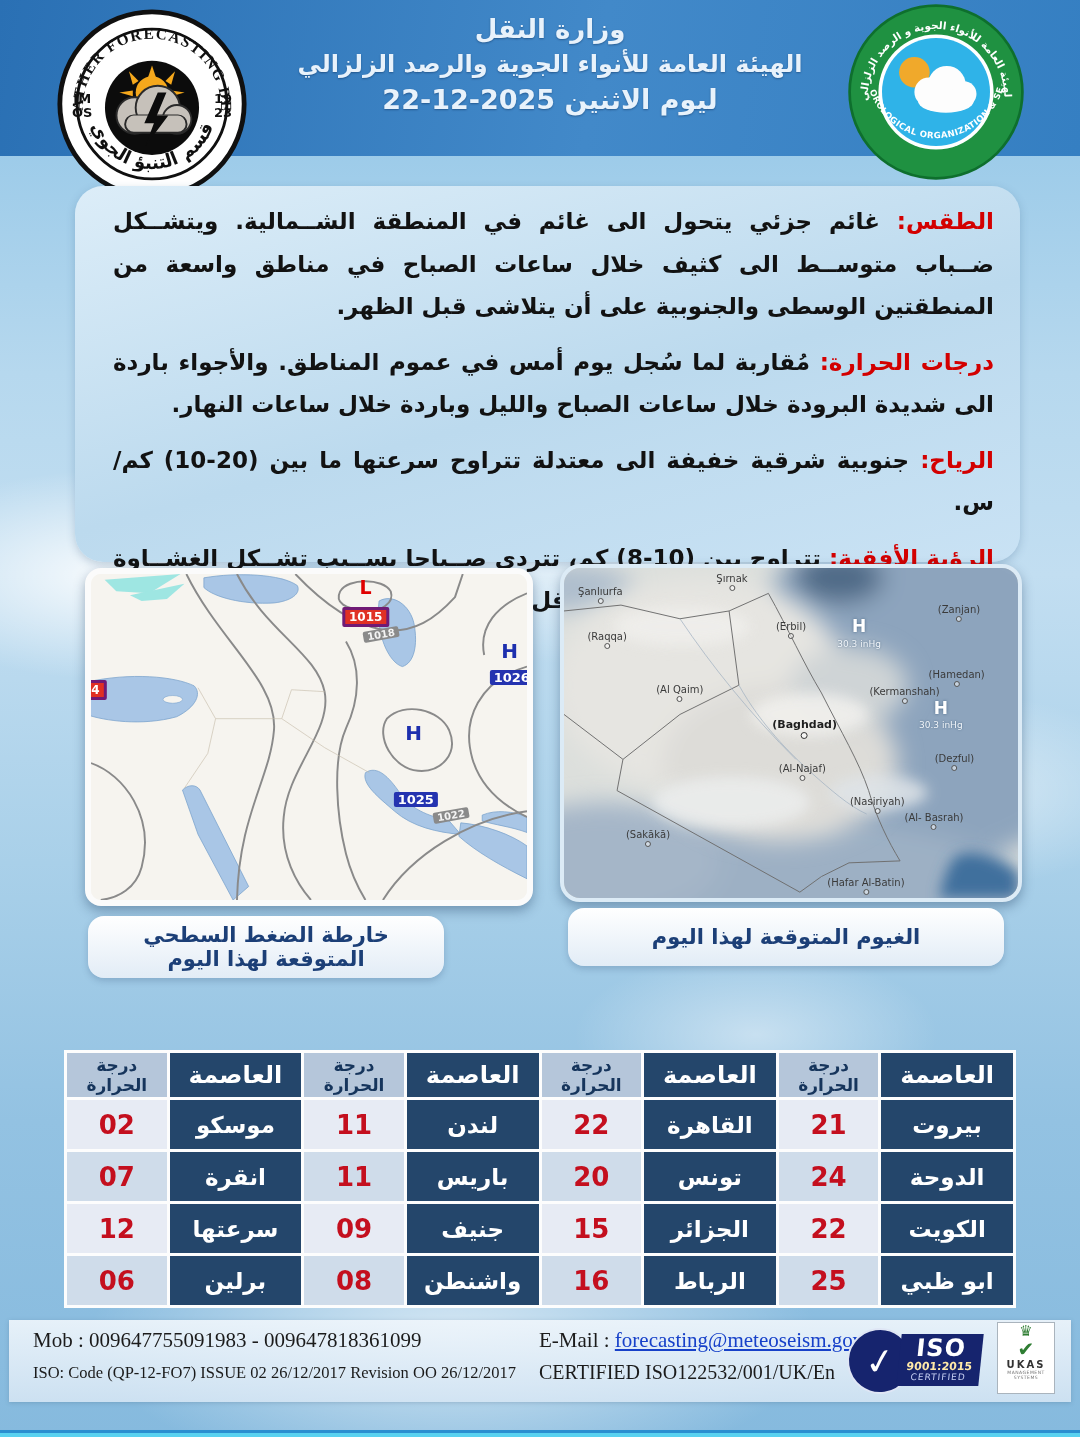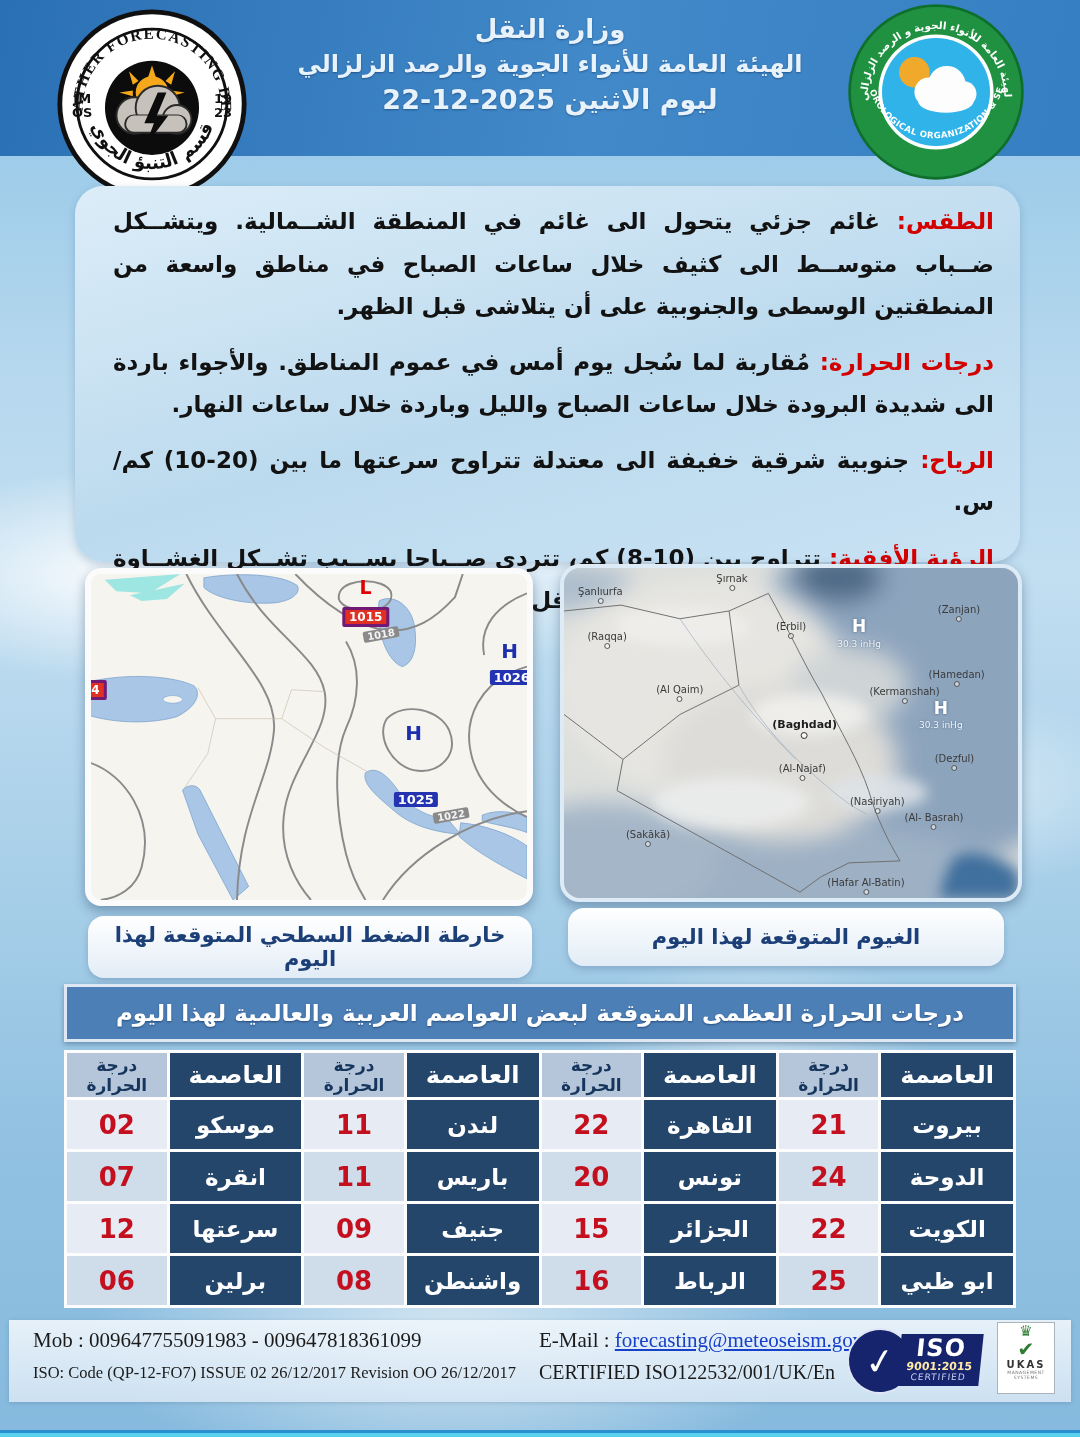--- a/index.html
+++ b/index.html
@@ -49,21 +49,21 @@
   .map-label.low-box{font-size:12px;font-weight:bold;color:#fff;background:#e03024;border:3px solid #701a75;padding:0 4px;border-radius:2px;}
   .map-label.high-letter{font-size:20px;font-weight:bold;color:#1d2fae;}
   .map-label.high-box{font-size:13px;font-weight:bold;color:#fff;background:#2433b0;padding:0 4px;border-radius:2px;}
   .map-label.isobar-tag{font-size:10px;font-weight:bold;color:#f4f4f4;background:#8a8a8a;padding:0 4px;transform:translate(-50%,0) rotate(-10deg);border-radius:2px;}
   
   .caption-pill{position:absolute;box-sizing:border-box;border-radius:16px;
     background:linear-gradient(180deg,#ffffff 0%,#e2ecf6 100%);
     box-shadow:0 3px 6px rgba(50,80,120,.25);
     display:flex;align-items:center;justify-content:center;text-align:center;
     direction:rtl;font-size:21px;font-weight:bold;color:#1c3f77;padding:4px 14px;}
-  .caption-pressure{left:88px;top:916px;width:444px;height:62px;}
+  .caption-pressure{left:88px;top:916px;width:356px;height:62px;}
   .caption-clouds{left:568px;top:908px;width:436px;height:58px;}
   
   .banner{position:absolute;left:64px;top:984px;width:952px;height:58px;box-sizing:border-box;
     background:#4c7fb6;border:3px solid #dfe8f2;box-shadow:0 2px 5px rgba(30,60,90,.4);
     display:flex;align-items:center;justify-content:center;direction:rtl;
     color:#fff;font-size:23px;font-weight:bold;text-shadow:0 1px 2px rgba(0,30,70,.5);}
   
   .temps-table{position:absolute;left:64px;top:1050px;width:952px;height:246px;
     border-collapse:collapse;direction:rtl;table-layout:fixed;
     border:2px solid #4a4a4a;}
@@ -308,21 +308,20 @@
       <div class="map-label city" style="left: 52.5%; top: 59%;">(Al-Najaf)</div>
       <div class="map-label city" style="left: 69%; top: 69%;">(Nasiriyah)</div>
       <div class="map-label city" style="left: 81.5%; top: 74%;">(Al- Basrah)</div>
       <div class="map-label city" style="left: 18.5%; top: 79%;">(Sakākā)</div>
       <div class="map-label city" style="left: 66.5%; top: 93.5%;">(Hafar Al-Batin)</div>
     </div>
 
   <div class="caption-pill caption-pressure">خارطة الضغط السطحي المتوقعة لهذا اليوم</div>
   <div class="caption-pill caption-clouds">الغيوم المتوقعة لهذا اليوم</div>
 
-  <div class="banner">درجات الحرارة العظمى المتوقعة لبعض العواصم العربية والعالمية لهذا اليوم</div>
 
   <table class="temps-table">
     <colgroup>
       <col class="c-cap">
         <col class="c-temp">
         <col class="c-cap">
         <col class="c-temp">
       <col class="c-cap">
         <col class="c-temp">
         <col class="c-cap">

